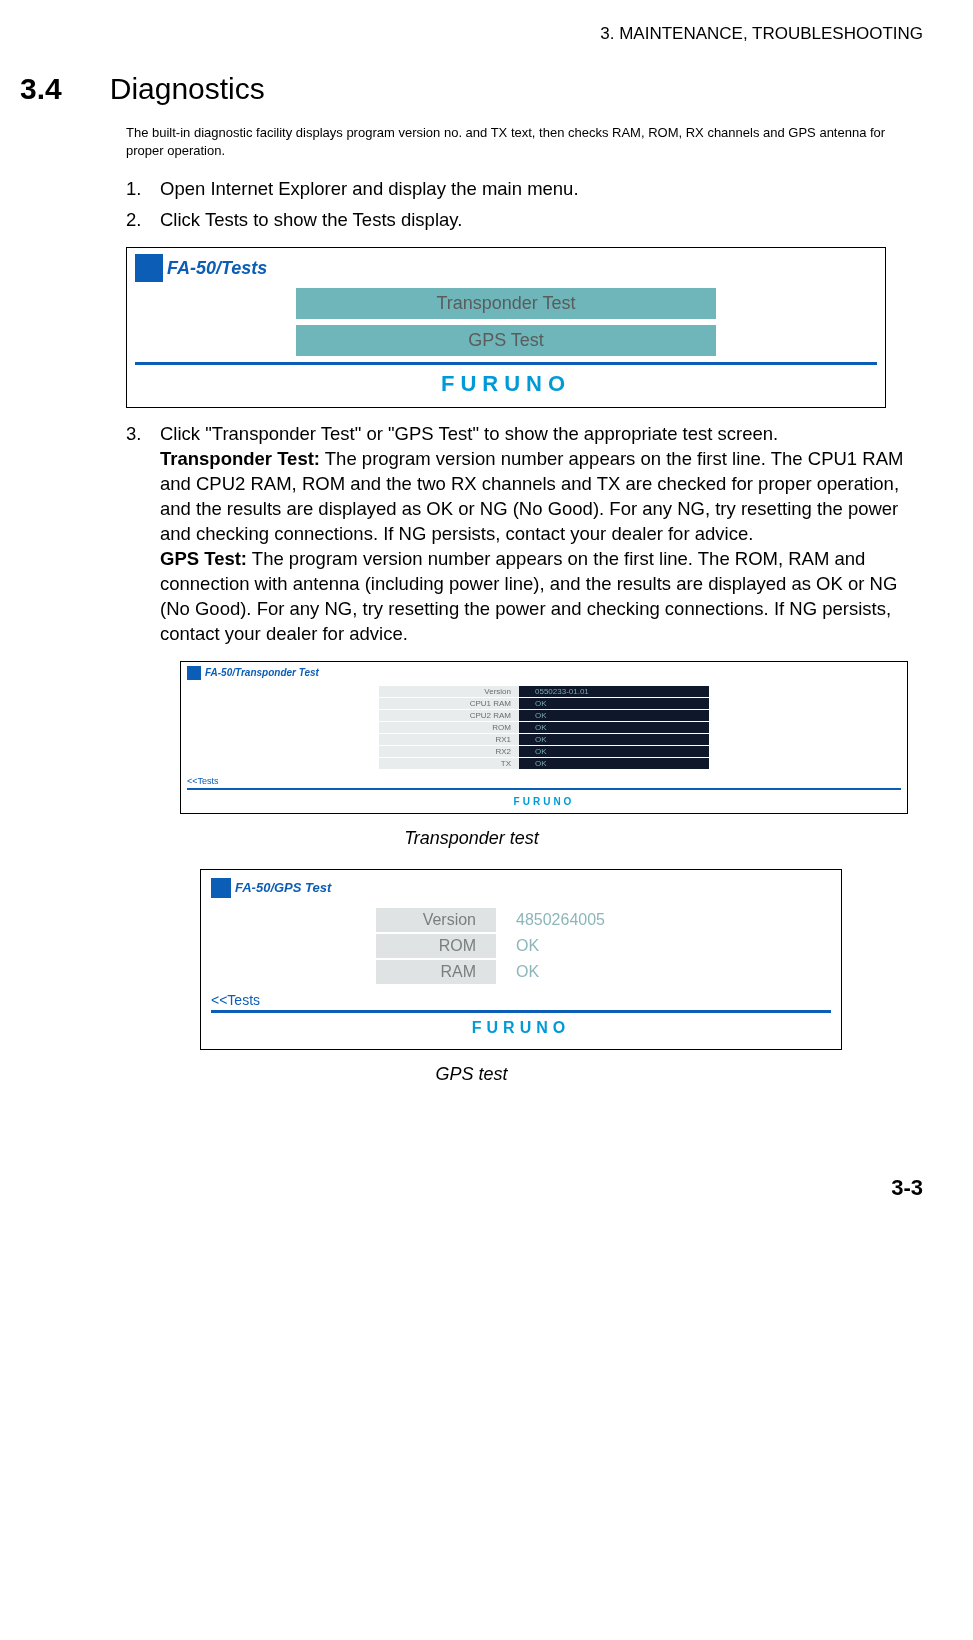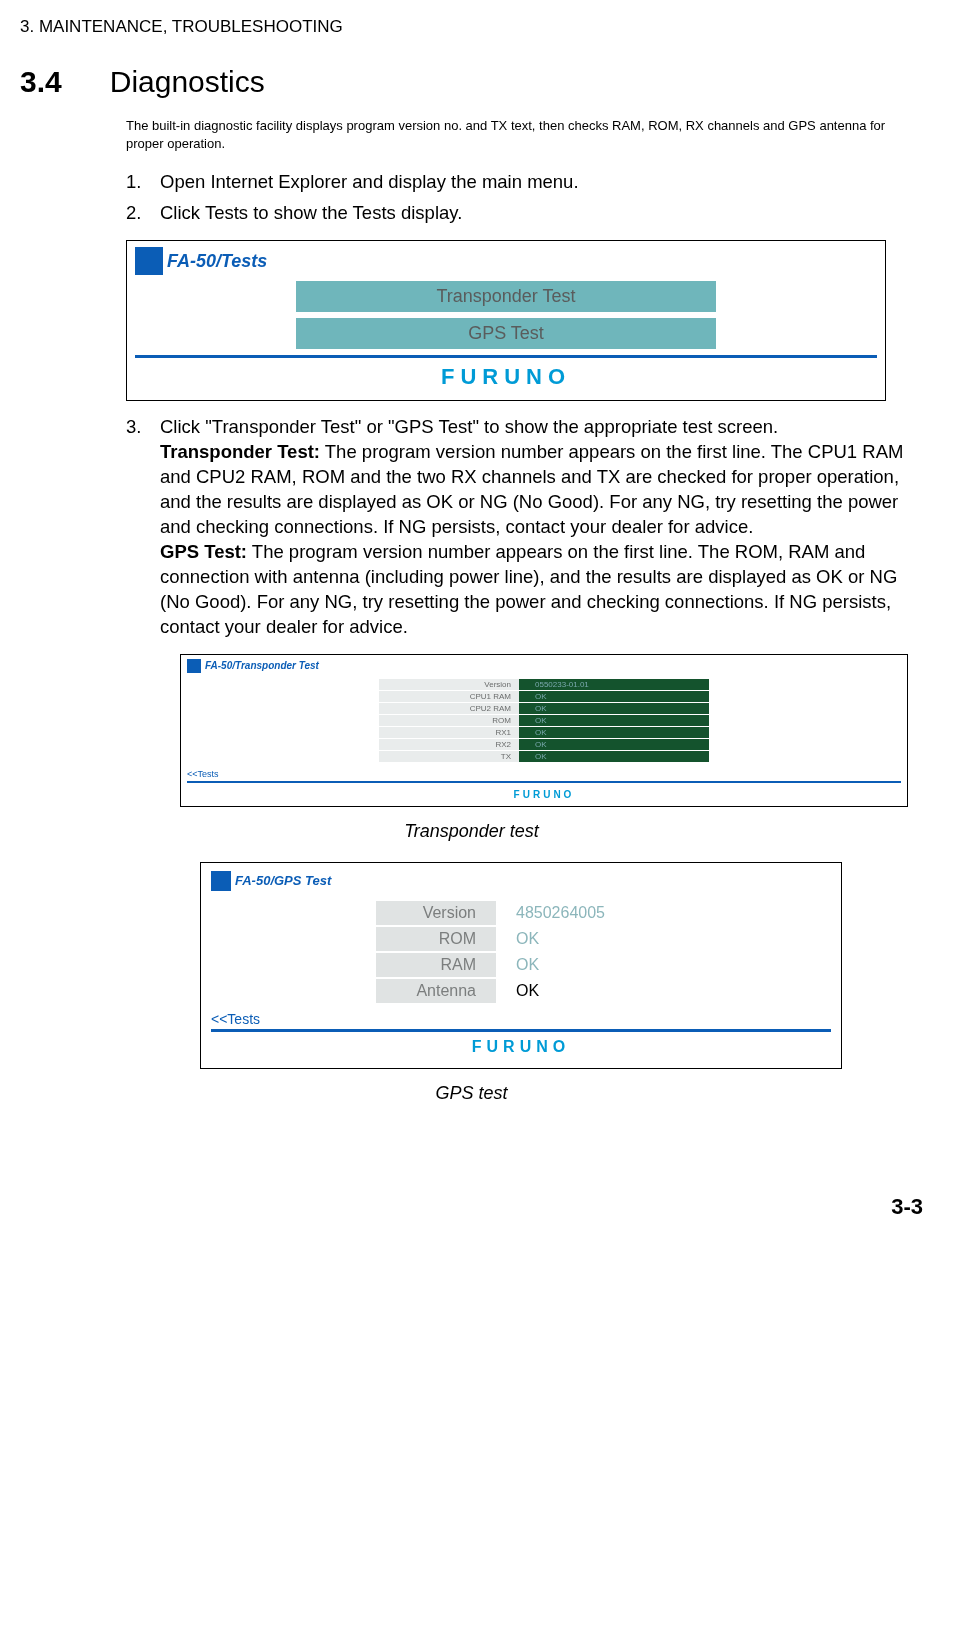--- a/index.html
+++ b/index.html
@@ -5,23 +5,23 @@
   * { box-sizing: border-box; margin: 0; padding: 0; }
   body {
     font-family: Arial, Helvetica, sans-serif;
     background: #fff;
     color: #000;
     width: 973px;
     margin: 0 auto;
     padding: 0 50px 60px 20px;
   }
   .header-line {
-    text-align: left;
+    text-align: right;
     font-size: 17px;
-    padding-top: 17px;
+    padding-top: 24px;
     padding-right: 0;
   }
   .section-head {
     display: flex;
     align-items: baseline;
     gap: 48px;
     margin-top: 28px;
     margin-bottom: 18px;
   }
   .section-num {
@@ -114,21 +114,21 @@
   }
   .mini-table td {
     font-size: 8px;
     padding: 1px 8px;
     color: #6a6c6c;
     background: #e9ecec;
     border-bottom: 1px solid #fff;
     text-align: right;
   }
   .mini-table td.val {
-    background: #14532d;
+    background: #0f172a;
     text-align: left;
     color: #7aa8ad;
     padding-left: 16px;
   }
 
   .caption {
     text-align: center;
     font-style: italic;
     font-size: 18px;
     margin: 8px 0 20px 0;
@@ -271,24 +271,20 @@
           <td class="val">4850264005</td>
         </tr>
     <tr>
           <td>ROM</td>
           <td class="val">OK</td>
         </tr>
     <tr>
           <td>RAM</td>
           <td class="val">OK</td>
         </tr>
-    <tr>
-          <td>Antenna</td>
-          <td class="val black">OK</td>
-        </tr>
   </tbody>
     </table>
   <div class="link-back" style="font-size:14px">&lt;&lt;Tests</div>
   <div class="divider"></div>
   <div class="furuno furuno-md">
       <span>FURUNO</span>
     </div>
 </div>
 <div class="caption">GPS test</div>
 

